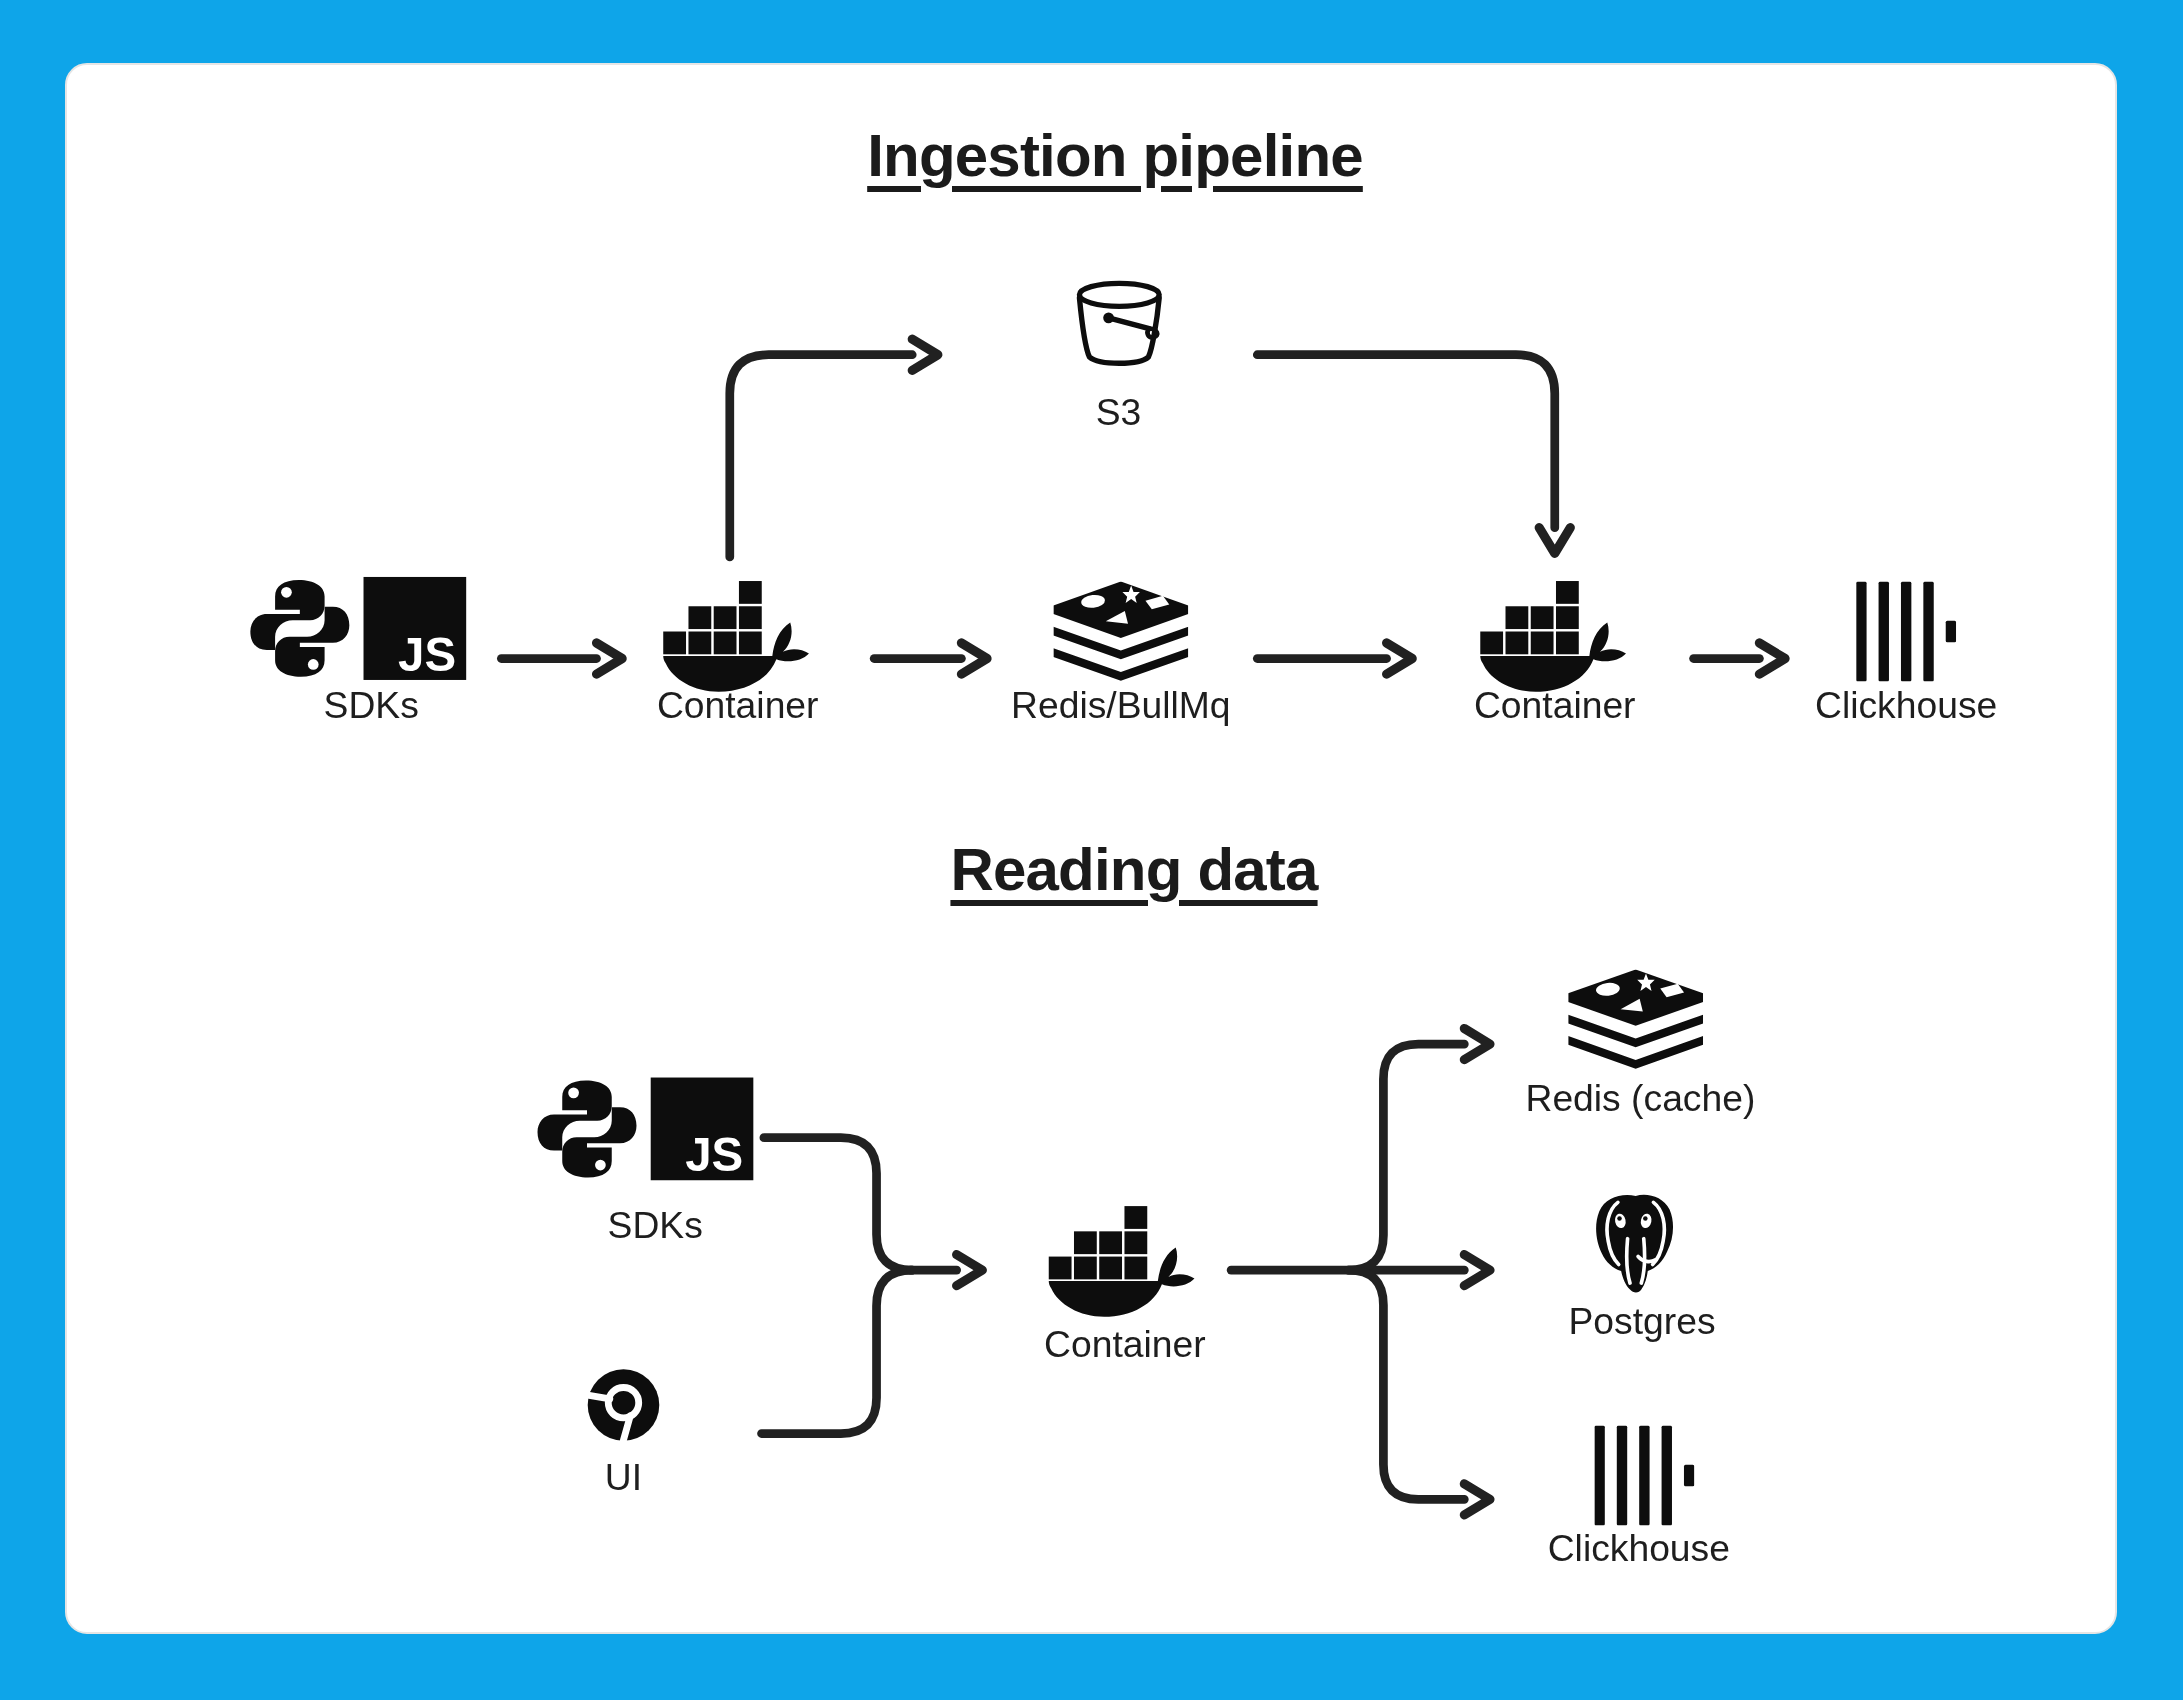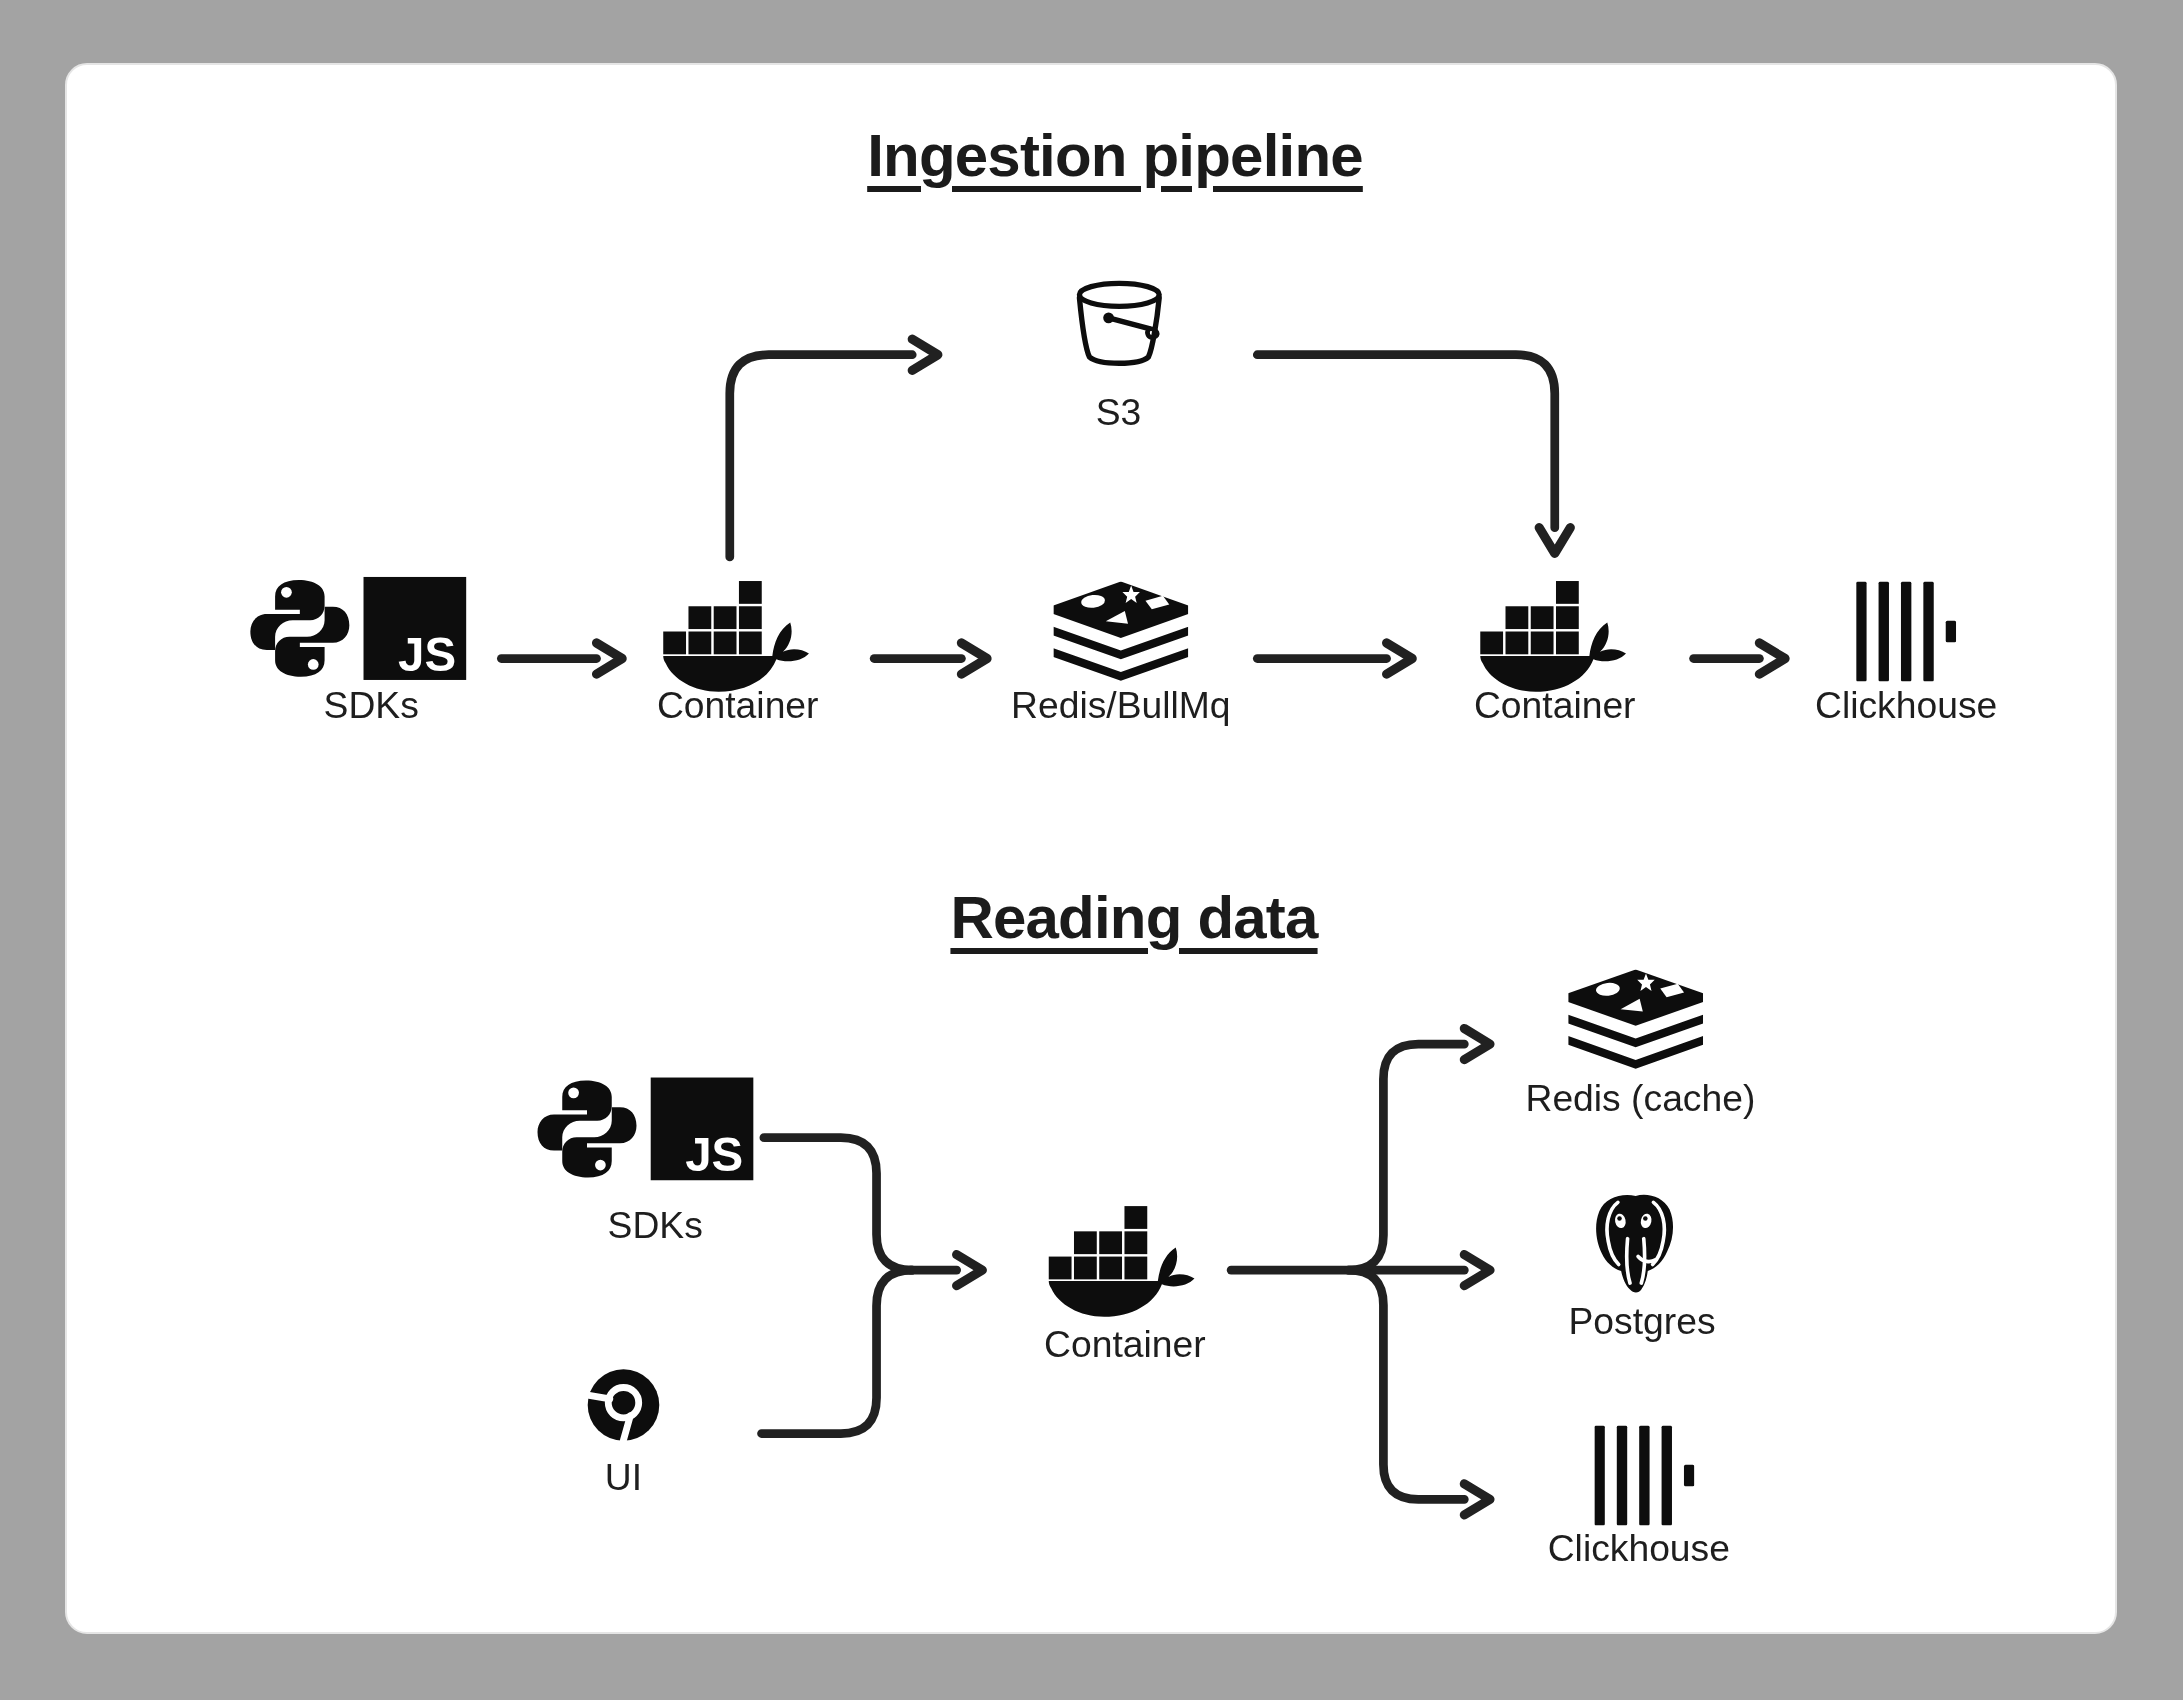--- a/index.html
+++ b/index.html
@@ -1,34 +1,34 @@
 <!DOCTYPE html>
 <html style="font-size:12.7px"><head>
 <meta charset="utf-8">
 <style>
   html,body{margin:0;padding:0;background:#fdfdfd;}
-  #stage{position:relative;width:2183px;height:1701px;background:#a3a3a3;overflow:hidden;
+  #stage{position:relative;width:2183px;height:1701px;background:#0ea5e9;overflow:hidden;
          font-family:"Liberation Sans",sans-serif;}
   #card{position:absolute;left:65px;top:63px;width:2052px;height:1571px;background:#ffffff;
         border:2.4px solid #e5e5e5;border-radius:22px;box-sizing:border-box;}
   .title{position:absolute;transform:translateX(-50%);white-space:nowrap;
          font-weight:800;font-size:60px;color:#1b1b1b;letter-spacing:-0.8px;
          text-decoration:underline;text-decoration-thickness:5.6px;text-underline-offset:9.5px;}
   #diagram{position:absolute;left:0;top:0;}
   .flow{fill:none;stroke:#212121;stroke-width:11;stroke-linecap:round;stroke-linejoin:round;}
   .lbl{font-family:"Liberation Sans",sans-serif;font-size:47px;fill:#1e1e1e;text-anchor:middle;}
 </style>
 </head>
 <body>
 
 <div id="stage">
   <div id="card"></div>
 
   <div class="title" style="left:1115px;top:121px;">Ingestion pipeline</div>
-  <div class="title" style="left:1134px;top:835px;margin-top:48px;">Reading data</div>
+  <div class="title" style="left:1134px;top:835px;">Reading data</div>
 
   <svg id="diagram" width="2183" height="1701" viewBox="0 0 2752 2144">
     <defs>
       <marker id="arrow" viewBox="0 0 4 4" refX="0.5" refY="2" markerWidth="4.2" markerHeight="4.2" orient="auto-start-reverse" overflow="visible">
         <path d="M0.5 0.3 L3.3 2 L0.5 3.7" fill="none" stroke="#212121" stroke-width="1" stroke-linecap="round" stroke-linejoin="round"></path>
       </marker>
 
       <symbol id="icon-python" viewBox="0 0 100 100">
         <path fill="#0d0d0d" d="M49 3 C34 3 26 9 26 19 L26 32 L50 32 L50 36 L18 36 C8 36 2 44 2 53 C2 64 8 71 18 71 L26 71 L26 58 C26 49 34 42 43 42 L60 42 C68 42 74 36 74 28 L74 19 C74 9 64 3 49 3 Z"></path>
         <circle cx="37" cy="15" r="5.2" fill="#ffffff"></circle>

